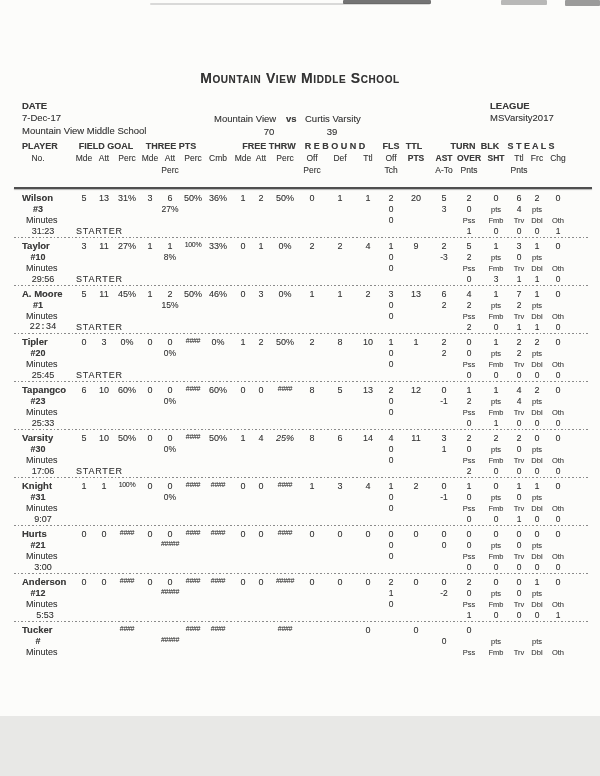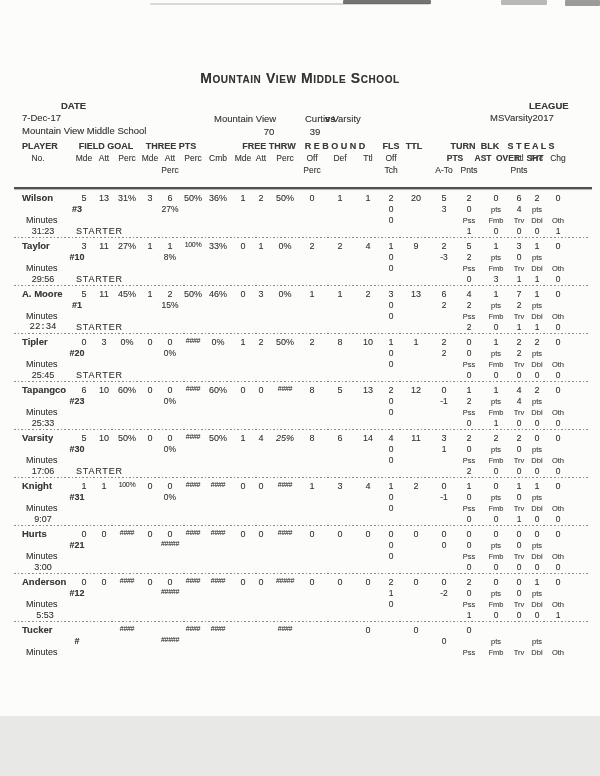--- a/index.html
+++ b/index.html
@@ -1,21 +1,21 @@
 <!DOCTYPE html>
 <html><head>
 <meta charset="utf-8">
 <style>
   html,body{margin:0;padding:0;background:#e8e8e6;}
   .page{position:relative;width:600px;height:716px;margin:0 auto;background:#fcfcfa;
         font-family:"Liberation Sans",sans-serif;color:#3a3a3a;overflow:hidden;
         text-shadow:0 0 .4px rgba(70,70,70,.45);}
   .abs{position:absolute;white-space:nowrap;}
   .ctr{text-align:center;}
-  .b{font-weight:bold;margin-left:39px;}
+  .b{font-weight:bold;}
   .title{left:0;right:0;top:70px;text-align:center;font-size:14px;font-weight:bold;
          font-variant-caps:small-caps;letter-spacing:.6px;color:#333;}
   .subtitle{left:0;right:0;top:87px;text-align:center;font-size:11.5px;font-weight:bold;
             letter-spacing:.5px;color:#333;}
   .meta{font-size:9.5px;}
   .hdr1{font-size:9px;font-weight:bold;color:#3c3c3c;}
   .hdr2{font-size:8.5px;color:#3c3c3c;}
   .v{font-size:9px;}
   .v2{font-size:8.5px;}
   .sm{font-size:7px;letter-spacing:-.3px;}
@@ -45,21 +45,21 @@
   <div class="abs meta" style="left:22px;top:112px;">7-Dec-17</div>
   <div class="abs meta" style="left:22px;top:125px;">Mountain View Middle School</div>
 
   <div class="abs meta b" style="left:490px;top:100px;">LEAGUE</div>
   <div class="abs meta" style="left:490px;top:112px;">MSVarsity2017</div>
 
   <div class="abs meta" style="left:214px;top:113px;">Mountain View</div>
   <div class="abs meta b" style="left:286px;top:113px;">vs</div>
   <div class="abs meta" style="left:305px;top:113px;">Curtis Varsity</div>
   <div class="abs meta ctr" style="left:249px;top:126px;width:40px;">70</div>
-  <div class="abs meta ctr" style="left:295px;top:126px;width:40px;">39</div>
+  <div class="abs meta ctr" style="left:312px;top:126px;width:40px;">39</div>
 
   <div id="colheaders">
       <span class="abs hdr1" style="left: 22px; top: 141px;">PLAYER</span>
       <span class="abs hdr1 ctr" style="left: 61px; width: 90px; top: 141px;">FIELD GOAL</span>
       <span class="abs hdr1 ctr" style="left: 126px; width: 90px; top: 141px;">THREE PTS</span>
       <span class="abs hdr1 ctr" style="left: 224px; width: 90px; top: 141px;">FREE THRW</span>
       <span class="abs hdr1 ctr" style="left: 290px; width: 90px; top: 141px;">R E B O U N D</span>
       <span class="abs hdr1 ctr" style="left: 346px; width: 90px; top: 141px;">FLS</span>
       <span class="abs hdr1 ctr" style="left: 369px; width: 90px; top: 141px;">TTL</span>
       <span class="abs hdr1 ctr" style="left: 418px; width: 90px; top: 141px;">TURN</span>

